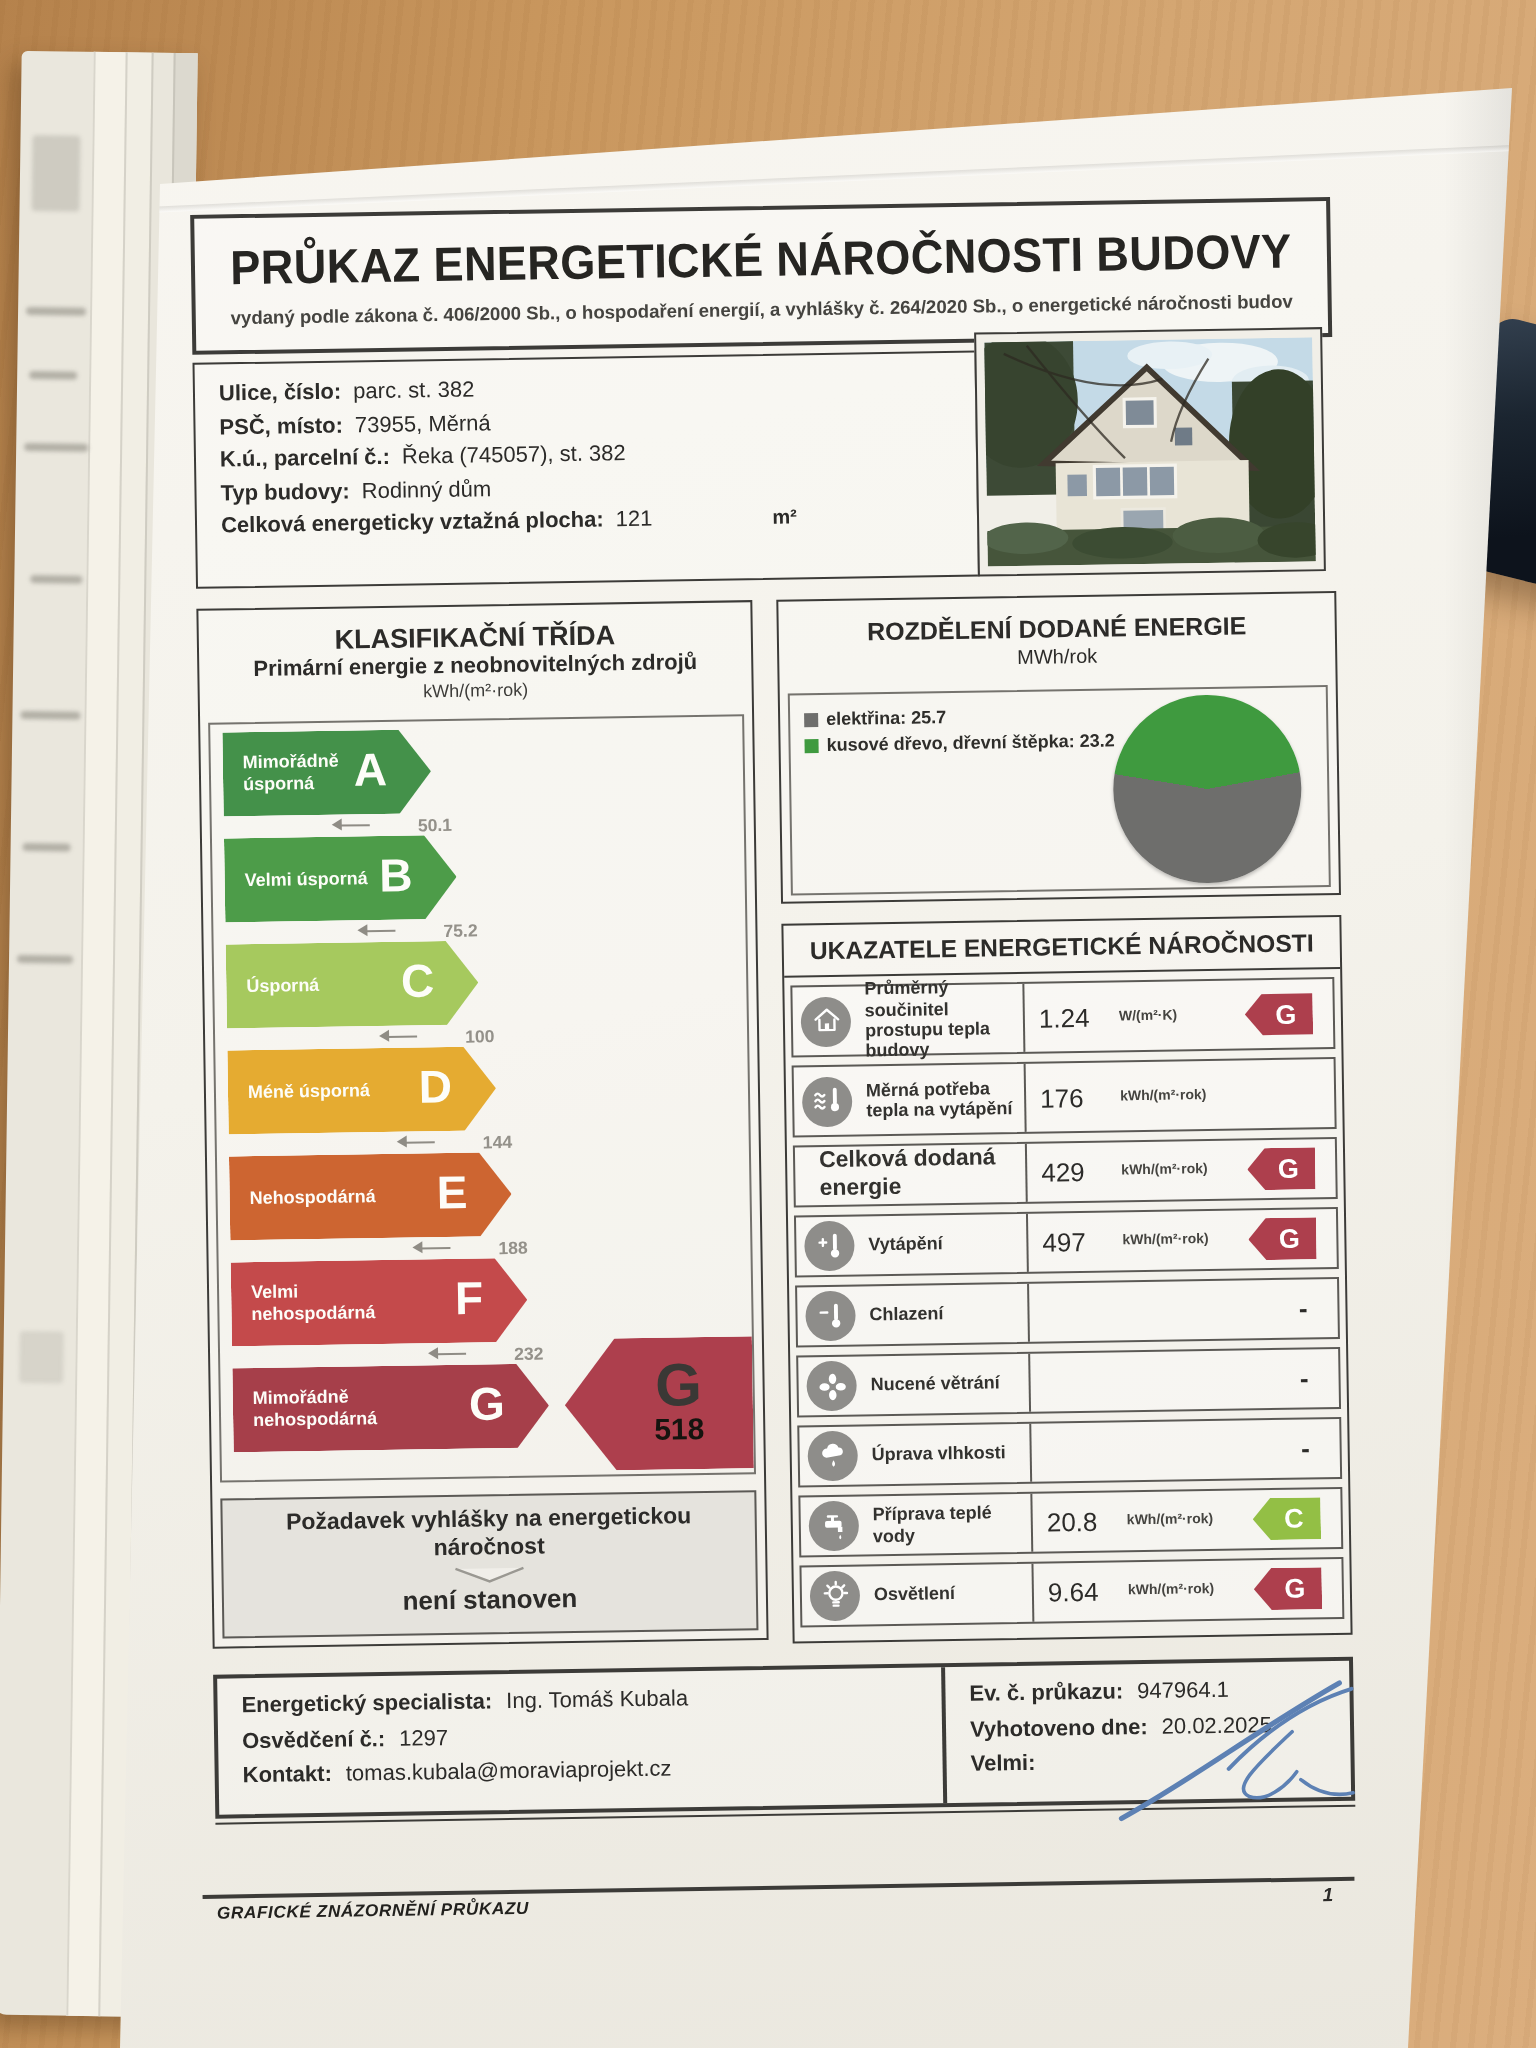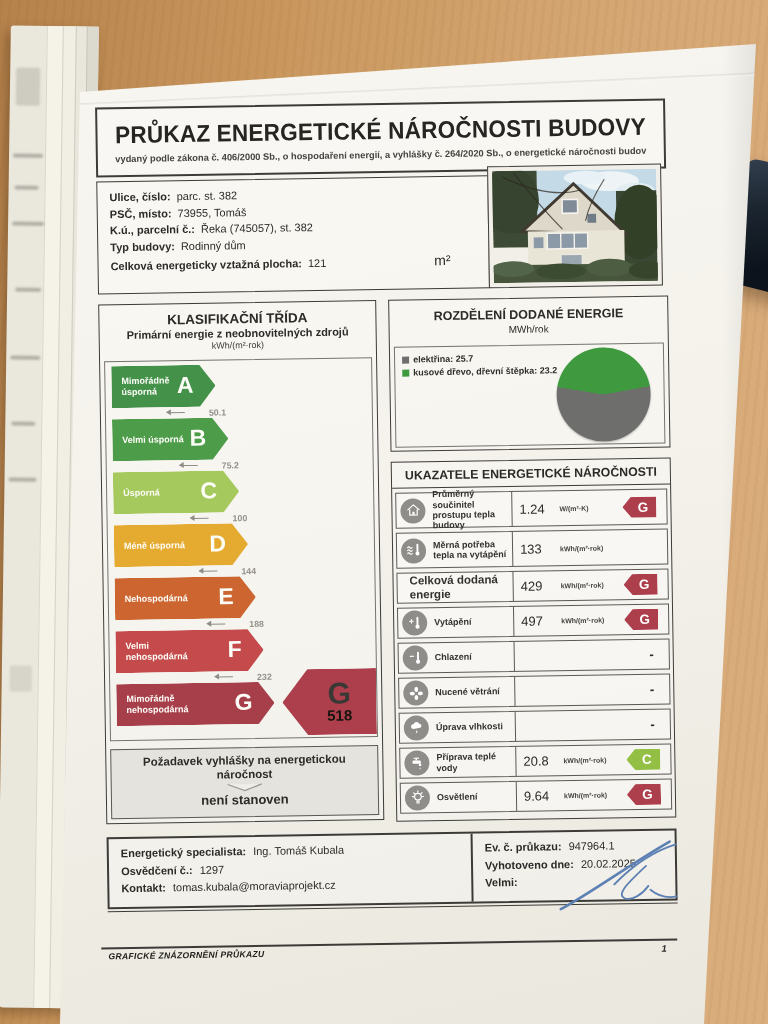--- a/index.html
+++ b/index.html
@@ -48,21 +48,21 @@
   
   .title-box{ left:7px; top:3px; width:570px; height:70px; border-width:2px; text-align:center; }
   .doc-title{ margin-top:12px; font-size:24px; font-weight:bold; letter-spacing:.2px;
     transform:scaleX(.94); color:#262522; }
   .doc-subtitle{ margin-top:5px; font-size:9.3px; font-weight:bold; color:#454440; }
 
   
   .info-box{ left:7px; top:77px; width:392px; height:113px; padding:9px 0 0 12px; font-size:11px; }
   .info-row{ margin-bottom:4.5px; display:flex; align-items:baseline; }
   .info-row b{ margin-right:6px; white-space:nowrap; }
-  .info-unit{ margin-left:108px; font-size:14px; font-weight:normal; }
+  .info-unit{ margin-left:60px; font-size:10px; font-weight:bold; }
 
   .photo-box{ left:398px; top:68px; width:174px; height:122px; border:1.6px solid #3c3b38;
     background:#f1efe8; padding:4px; }
   .photo-box svg{ display:block; width:100%; height:100%; }
 
   
   .class-box{ left:7px; top:200px; width:278px; height:520px; }
   .cls-title{ text-align:center; margin-top:8px; font-size:13.5px; font-weight:bold; }
   .cls-sub{ text-align:center; font-size:11px; font-weight:bold; margin-top:1px; }
   .cls-unit{ text-align:center; font-size:9px; margin-top:1px; color:#3d3c39; }
@@ -176,21 +176,21 @@
       <div class="doc-subtitle">vydaný podle zákona č. 406/2000 Sb., o hospodaření energií, a vyhlášky č. 264/2020 Sb., o energetické náročnosti budov</div>
     </div>
 
     <div class="abs box info-box">
       <div class="info-row">
         <b>Ulice, číslo:</b>
         <span>parc. st. 382</span>
       </div>
       <div class="info-row">
         <b>PSČ, místo:</b>
-        <span>73955, Tomáš</span>
+        <span>73955, Měrná</span>
       </div>
       <div class="info-row">
         <b>K.ú., parcelní č.:</b>
         <span>Řeka (745057), st. 382</span>
       </div>
       <div class="info-row">
         <b>Typ budovy:</b>
         <span>Rodinný dům</span>
       </div>
       <div class="info-row">
@@ -358,21 +358,21 @@
             <svg viewBox="0 0 24 24">
                 <path class="st" d="M3.5 8 q1.5 -2 3 0 t3 0"></path>
                 <path class="st" d="M3.5 12 q1.5 -2 3 0 t3 0"></path>
                 <path class="st" d="M3.5 16 q1.5 -2 3 0 t3 0"></path>
                 <line x1="16.5" y1="4.5" x2="16.5" y2="13" stroke="#fff" stroke-width="2.6" stroke-linecap="round"></line>
                 <circle cx="16.5" cy="16.2" r="2.7" fill="#fff"></circle>
               </svg>
           </span>
           <span class="ind-label">Měrná potřeba tepla na vytápění</span>
           <span class="ind-valzone">
-            <span class="ind-value">133</span>
+            <span class="ind-value">176</span>
             <span class="ind-unit">kWh/(m²·rok)</span>
             <span class="badge"></span>
           </span>
         </div>
 
         <div class="ind-row">
           <span class="ind-label big">Celková dodaná energie</span>
           <span class="ind-valzone">
             <span class="ind-value">429</span>
             <span class="ind-unit">kWh/(m²·rok)</span>

